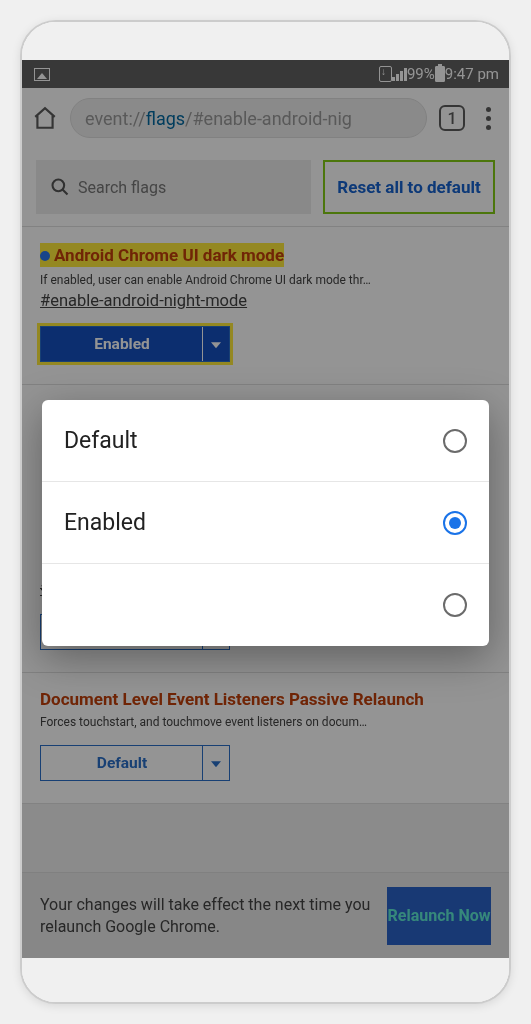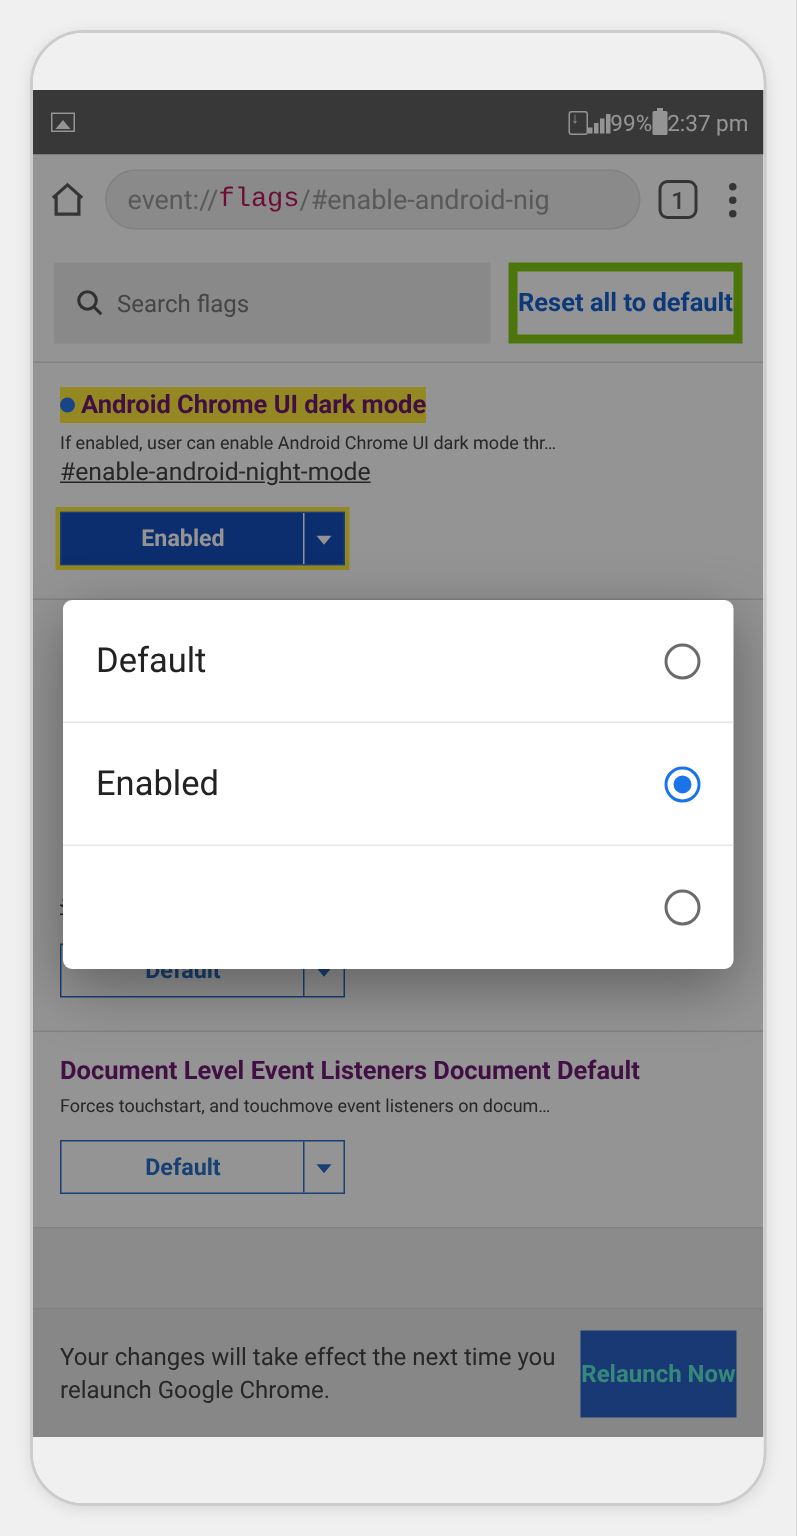--- a/index.html
+++ b/index.html
@@ -29,21 +29,21 @@
     background: #f0f0f0;
   }
   .bezel-bottom {
     position: absolute;
     bottom: 0; left: 0; right: 0;
     height: 44px;
     background: #f0f0f0;
   }
 
   .status-bar {
-    height: 43px;
+    height: 28px;
     background: #616161;
     color: #fff;
     display: flex;
     align-items: center;
     justify-content: flex-start;
     padding: 0 10px;
     font-size: 15px;
     gap: 0;
   }
   .status-bar .pic-icon {
@@ -103,21 +103,21 @@
     border: 1px solid #dedede;
     border-radius: 20px;
     display: flex;
     align-items: center;
     padding: 0 14px;
     font-size: 18px;
     color: #9a9a9a;
     white-space: nowrap;
     overflow: hidden;
   }
-  .omnibox .strong { color: #be185d; font-family: Liberation Mono, monospace; }
+  .omnibox .strong { color: #0369a1; }
   .tabs-icon {
     width: 26px; height: 26px;
     border: 2.5px solid #5c5c5c;
     border-radius: 6px;
     display:flex; align-items:center; justify-content:center;
     font-size: 16px; font-weight: 500; color:#5c5c5c;
   }
   .more-icon {
     width: 22px; display:flex; flex-direction:column; align-items:center; gap:4px;
   }
@@ -139,37 +139,37 @@
     background: #ececec;
     display:flex; align-items:center;
     padding: 0 14px;
     gap: 8px;
     font-size: 16px;
     color: #777;
   }
   .mag-icon { width:20px; height:20px; }
   .mag-icon svg { stroke:#555; fill:none; stroke-width:2.5; }
   .reset-btn {
-    width: 156px; height: 54px;
-    border: 6px solid #84cc16;
+    width: 172px; height: 54px;
+    border: 2px solid #84cc16;
     display:flex; align-items:center; justify-content:center;
     text-align:center;
     font-size: 17px; font-weight:700;
     color: #1763cf;
     line-height: 1.2;
   }
 
   .flag-block {
     padding: 16px 18px 22px 18px;
     border-bottom: 1px solid #e0e0e0;
   }
   .flag-title-row { display:flex; align-items:center; gap:8px; }
   .dot { width:10px; height:10px; border-radius:50%; background:#2a75ea; display:inline-block; }
   .flag-title {
-    font-size: 17px; font-weight:700; color:#701a75;
+    font-size: 17px; font-weight:700; color:#c2410c;
   }
   .hl { background: #ffeb3b; padding:2px 0; }
   .flag-desc {
     margin-top: 6px;
     font-size: 12px; color:#444;
     white-space: nowrap; overflow:hidden; text-overflow:ellipsis;
   }
   .flag-hash {
     margin-top: 4px;
     font-size: 16.5px; color:#444;
@@ -284,21 +284,21 @@
       <span class="pic-icon"></span>
       <span class="dnd-icon"></span>
       <span class="signal-bars">
           <span></span>
           <span></span>
           <span></span>
           <span></span>
         </span>
       <span>99%</span>
       <span class="battery-icon"></span>
-      <span>2:37 pm</span>
+      <span>9:47 pm</span>
     </div>
 
     <div class="browser-bar">
       <span class="home-icon">
         <svg viewBox="0 0 24 24">
             <path d="M3 11 L12 3 L21 11 M5 10 V21 H19 V10"></path>
           </svg>
       </span>
       <div class="omnibox">
         <span>event://</span>
@@ -345,21 +345,21 @@
 
       <div class="flag-block" style="padding-top:190px;">
         <div class="flag-hash" style="text-decoration:line-through underline;">#passive-listener-default</div>
         <div class="select-box">
           <span>Default</span>
           <span class="caret"></span>
         </div>
       </div>
 
       <div class="flag-block">
-        <div class="flag-title" style="font-weight:700;">Document Level Event Listeners Document Default</div>
+        <div class="flag-title" style="font-weight:700;">Document Level Event Listeners Passive Relaunch</div>
         <div class="flag-desc">Forces touchstart, and touchmove event listeners on docum…</div>
         <div class="select-box">
           <span>Default</span>
           <span class="caret"></span>
         </div>
       </div>
     </div>
 
     <div class="relaunch-bar">
       <div class="relaunch-text">Your changes will take effect the next time you relaunch Google Chrome.</div>

